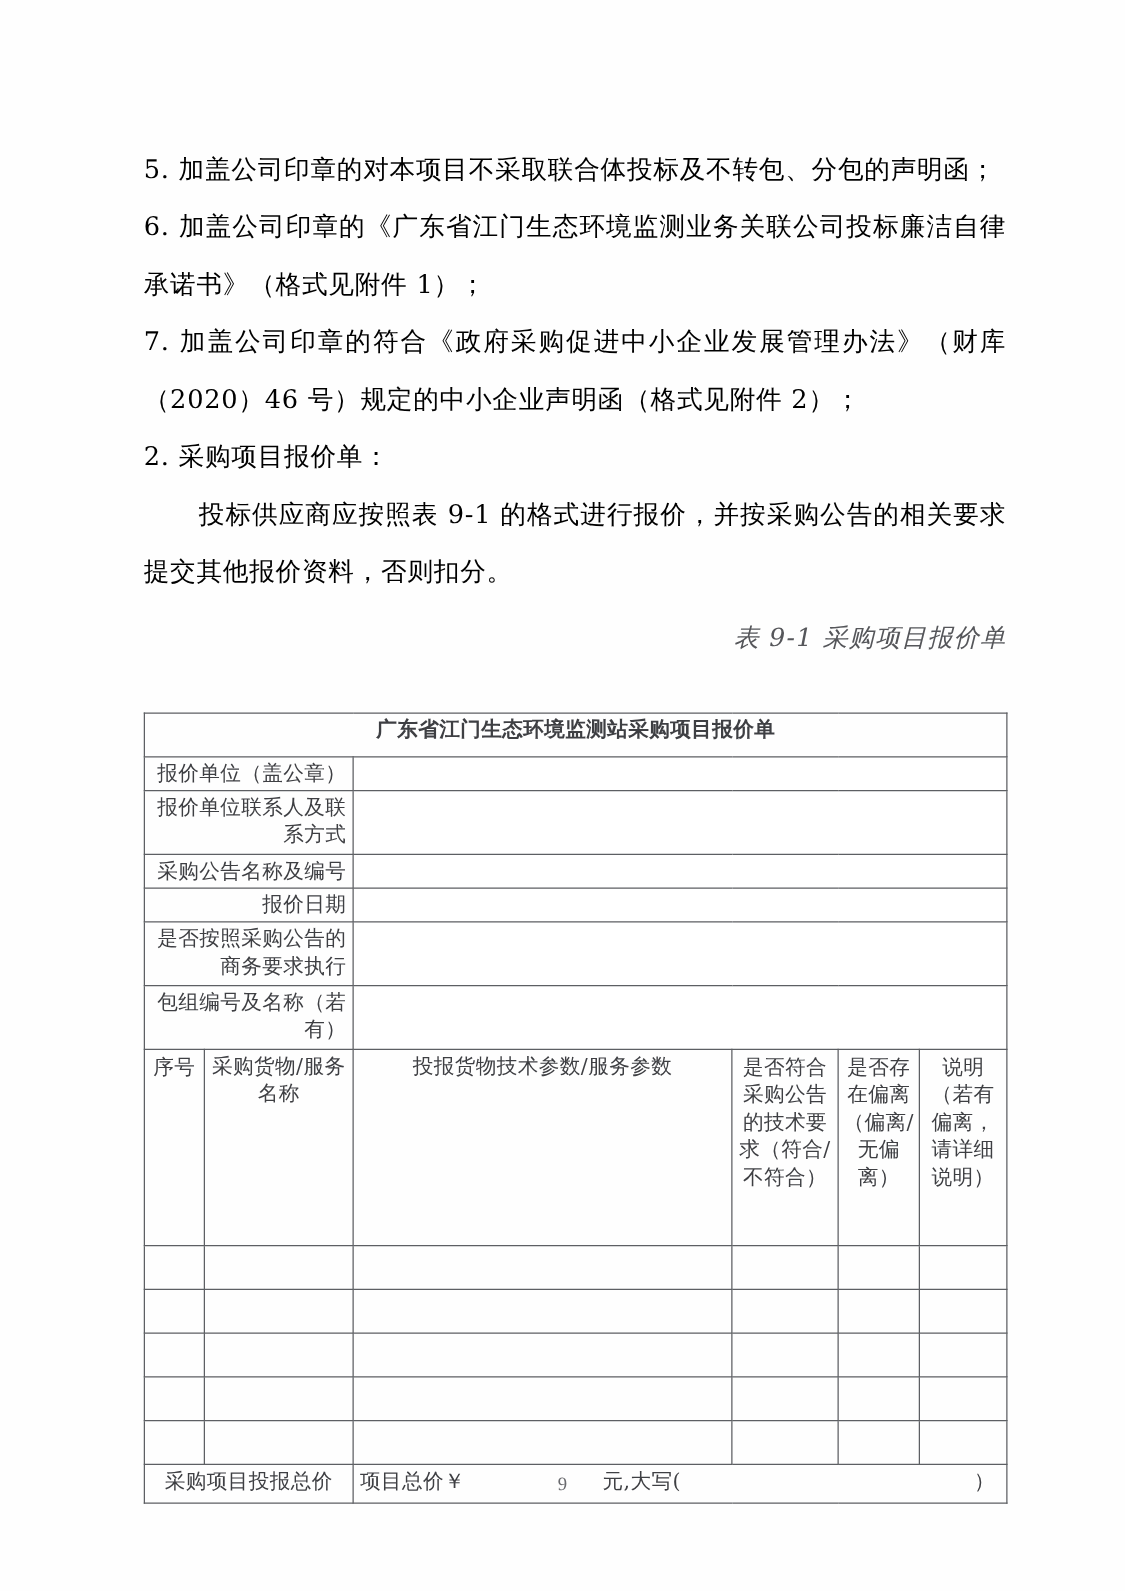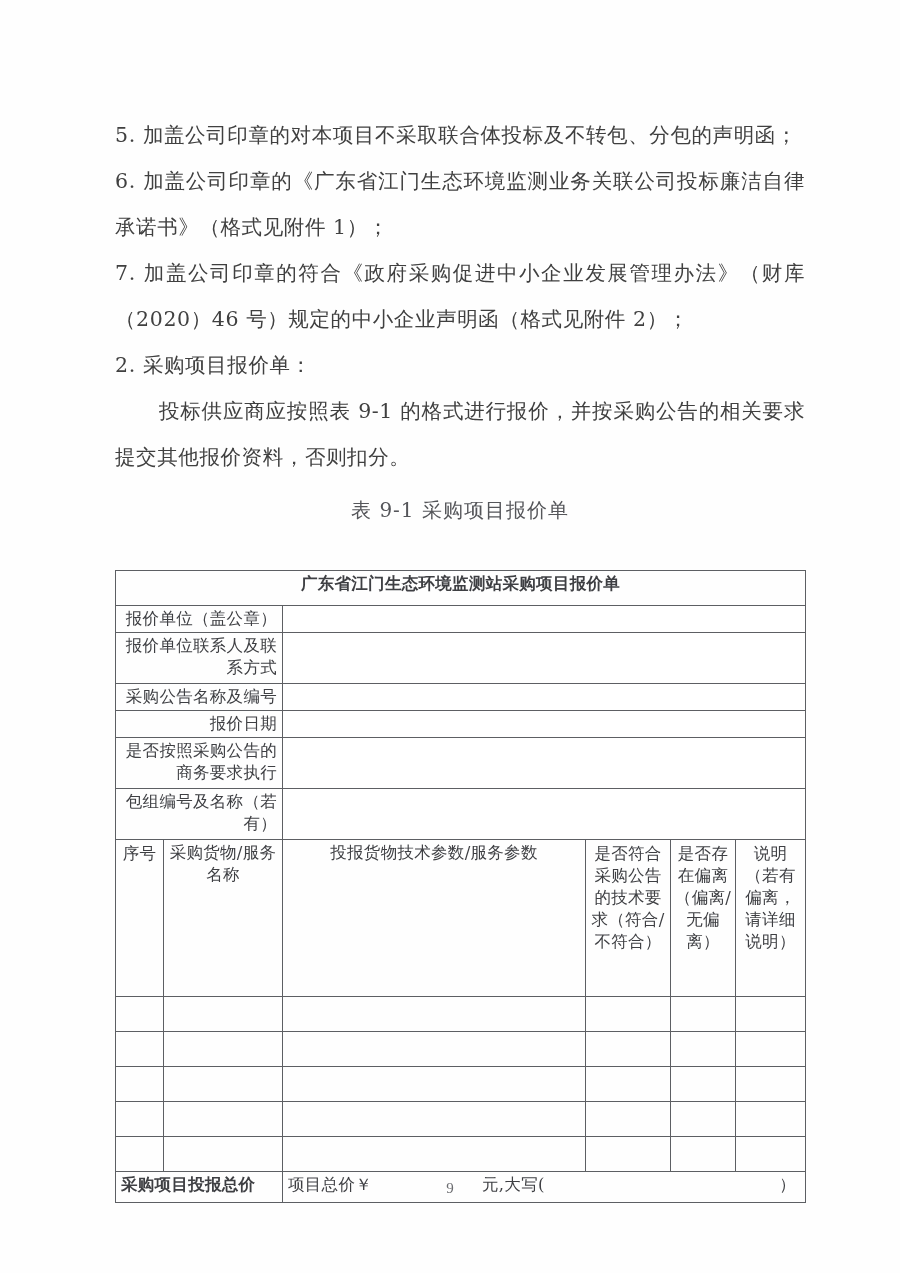--- a/index.html
+++ b/index.html
@@ -25,43 +25,44 @@
     left: 115px;
     top: 112px;
     width: 690px;
   }
 
   
   .para {
     font-size: 20.5px;
     line-height: 46px;
     letter-spacing: 0.6px;
-    color: #404040;
+    color: #000000;
     text-align: justify;
     text-justify: inter-ideograph;
     margin: 0 0 0 0;
     font-family: "DejaVu Serif", "Liberation Serif", serif;
   }
   .para.hang {
     padding-left: 0;
     text-indent: 0;
   }
   .para.indent2 {
     text-indent: 44px;
   }
 
   
   .table-caption {
     font-size: 20px;
     line-height: 40px;
-    text-align: center;
+    text-align: right;
     color: #55565a;
     letter-spacing: 1px;
     margin-top: 10px;
     margin-bottom: 4px;
+    font-style: italic;
   }
 
   
   table.form {
     border-collapse: collapse;
     width: 690px;
     table-layout: fixed;
     color: #3e3f43;
     margin-top: 40px;
   }
@@ -102,21 +103,22 @@
     padding: 3px 2px;
     letter-spacing: 0.2px;
   }
   td.colhead.narrow {
     padding: 3px 1px;
   }
   td.datarow {
     height: 30px;
   }
   td.totalLabel {
-    font-weight: bold;
+    font-weight: normal;
+    text-align: center;
     height: 26px;
     vertical-align: middle;
     font-size: 17px;
     letter-spacing: 0.5px;
   }
   td.totalValue {
     height: 26px;
     vertical-align: middle;
     font-size: 17px;
     position: relative;

